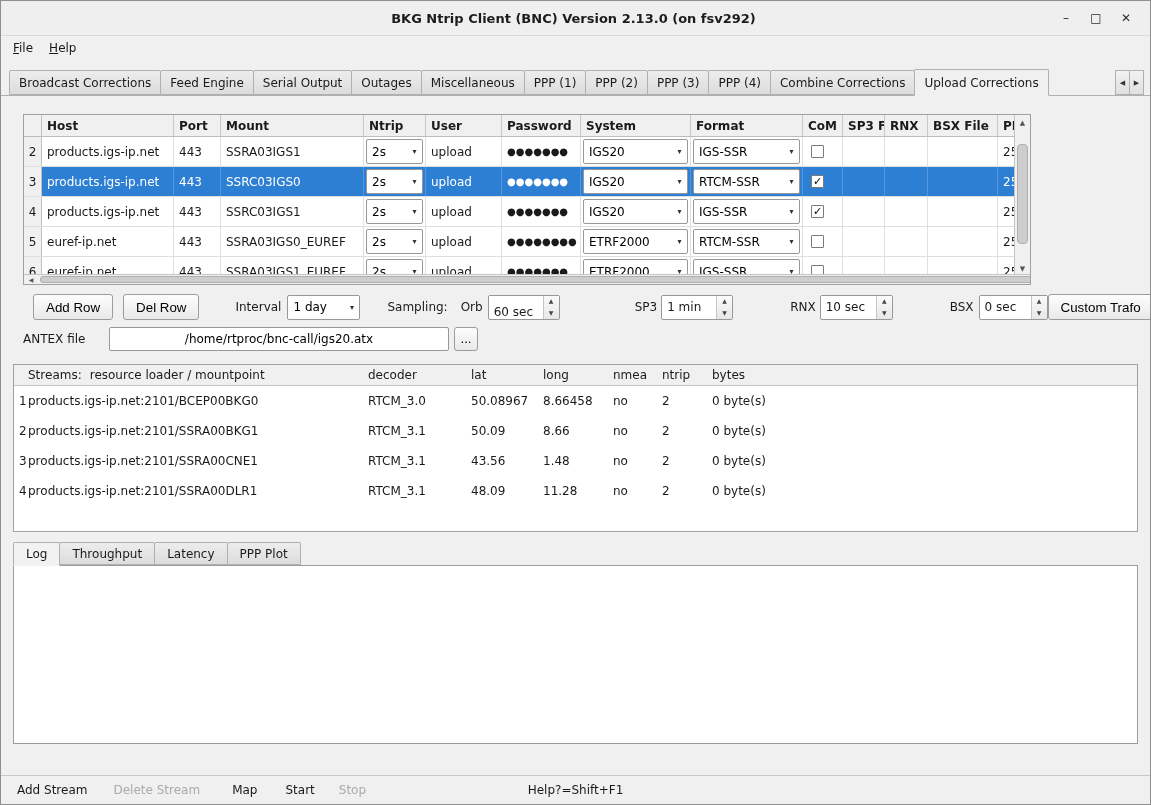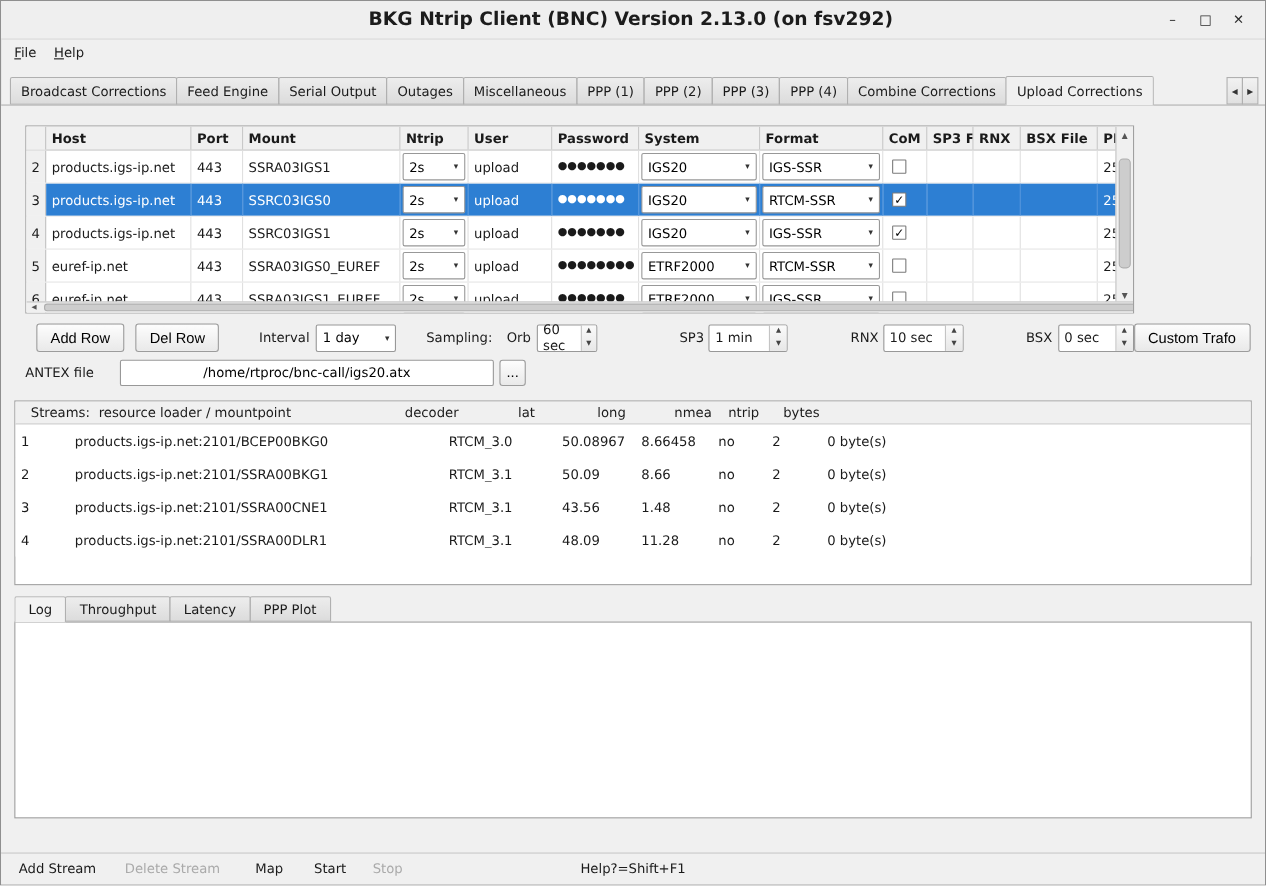--- a/index.html
+++ b/index.html
@@ -3,21 +3,21 @@
 <meta charset="utf-8">
 <style>
   * { margin:0; padding:0; box-sizing:border-box; }
   html,body { width:1151px; height:805px; overflow:hidden; }
   body { font-family:"DejaVu Sans","Liberation Sans",sans-serif; font-size:12px; color:#1a1a1a; background:#f0f0f0; }
 
   .window { width:1151px; height:805px; display:flex; flex-direction:column; background:#f0f0f0; border:1px solid #8f8f8f; }
 
   
   .titlebar { flex:none; height:35px; position:relative; display:flex; align-items:center; background:#efefef; border-bottom:1px solid #dadada; }
-  .title { position:absolute; left:0; right:4px; text-align:center; font-weight:bold; font-size:17px; color:#1c1c1c; }
+  .title { position:absolute; left:0; right:4px; text-align:center; font-weight:bold; font-size:13px; color:#1c1c1c; }
   .win-controls { margin-left:auto; position:relative; z-index:1; display:flex; align-items:center; gap:10px; padding-right:14px; }
   .win-btn { width:20px; height:20px; display:flex; align-items:center; justify-content:center; color:#2b2b2b; font-size:12px; line-height:1; }
 
   
   .menubar { flex:none; height:23px; display:flex; align-items:center; padding-left:4px; }
   .menu-item { display:inline-block; padding:2px 8px; }
   .menu-item::first-letter { text-decoration:underline; }
 
   
   .tabbar { flex:none; display:flex; align-items:flex-end; padding:10px 6px 0 8px; position:relative; z-index:2; }
@@ -62,40 +62,40 @@
   .hs-track { flex:1; position:relative; }
   .hs-thumb { position:absolute; top:1px; bottom:1px; left:2px; width:96%; background:#cdcdcd; border:1px solid #aeaeae; border-radius:3px; }
 
   
   .controls-row { display:flex; align-items:center; margin:9px 22px 0 22px; height:26px;padding-left:10px; }
   .btn { height:26px; padding:0 12px; background:linear-gradient(#fdfdfd,#e9e9e9); border:1px solid #9c9c9c; border-radius:3px; display:inline-flex; align-items:center; justify-content:center; white-space:nowrap; }
   .spin { height:25px; background:#fff; border:1px solid #989898; border-radius:2px; display:flex; align-items:center; padding-left:5px; flex:none; }
   .spin-arrows { margin-left:auto; width:16px; height:23px; border-left:1px solid #c4c4c4; display:flex; flex-direction:column; background:linear-gradient(#fafafa,#e7e7e7); }
   .spin-arrows span { flex:1; display:flex; align-items:center; justify-content:center; font-size:6px; color:#444; line-height:1; }
   .combo-standalone { flex:none; }
-  .w73 { width:73px; } .w75 { width:55px; } .w72 { width:72px; } .w69 { width:69px; }
+  .w73 { width:73px; } .w75 { width:72px;align-items:flex-end; } .w72 { width:72px; } .w69 { width:69px; }
   .ml36 { margin-left:36px; } .ml27 { margin-left:27px; } .ml13 { margin-left:13px; }
   .ml75 { margin-left:75px; } .ml57 { margin-left:57px; } .ml10 { margin-left:10px; }
   .ml6 { margin-left:6px; } .ml5 { margin-left:5px; } .ml4 { margin-left:4px; }
 
   
   .antex-row { display:flex; align-items:center; margin:6px 22px 0 22px; height:25px; }
   .antex-label { width:80px; flex:none; }
   .text-input { height:24px; width:340px; background:#fff; border:1px solid #989898; border-radius:2px; padding:0 5px; font-family:inherit; font-size:12px; color:#000;text-align:center; }
   .browse-btn { height:24px; width:24px; padding:0; margin-left:5px; }
 
   
   .streams { margin:13px 12px 0 12px; height:168px; border:1px solid #a0a0a0; background:#fff; overflow:hidden; }
   .st-header { display:flex; align-items:center; height:21px; background:#f0f0f0; border-bottom:1px solid #c4c4c4; }
   .st-hmain { width:354px; flex:none; padding-left:14px; display:flex; align-items:center; overflow:hidden; white-space:nowrap; }
   .st-hmount { margin-left:8px; }
   .st-row { display:flex; align-items:center; height:30px; background:#fff; }
   .sc { flex:none; overflow:hidden; white-space:nowrap; }
   .sc-num { width:14px; padding-left:5px; }
-  .sc-mount { width:340px;margin-left:40px; }
+  .sc-mount { width:340px; }
   .sc-dec { width:87px; } .sc-lat { width:72px;margin-left:16px; } .sc-long { width:70px; }
   .sc-nmea { width:49px; } .sc-ntrip { width:50px; } .sc-bytes { flex:1; }
 
   
   .bottom-tabbar { display:flex; align-items:flex-end; margin:10px 12px 0 12px; position:relative; z-index:2; }
   .btab { height:23px; padding:0 12px; display:flex; align-items:center; white-space:nowrap; background:linear-gradient(#ededed,#dcdcdc); border:1px solid #b0b0b0; border-radius:2px 2px 0 0; margin-right:-1px; }
   .btab.active { background:#f2f2f2; height:24px; border-bottom:1px solid #f2f2f2; margin-bottom:-1px; position:relative; z-index:3; }
   .log-box { margin:0 12px; height:179px; border:1px solid #9c9c9c; background:#fff; }
 
   

